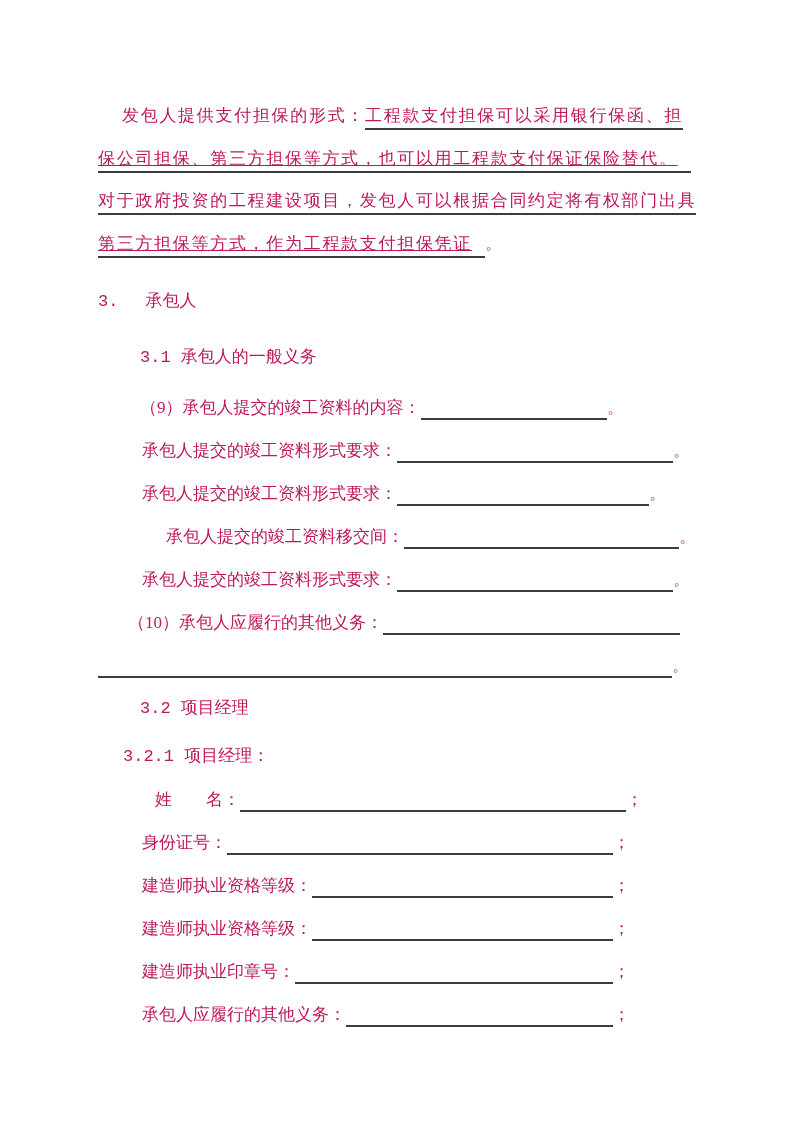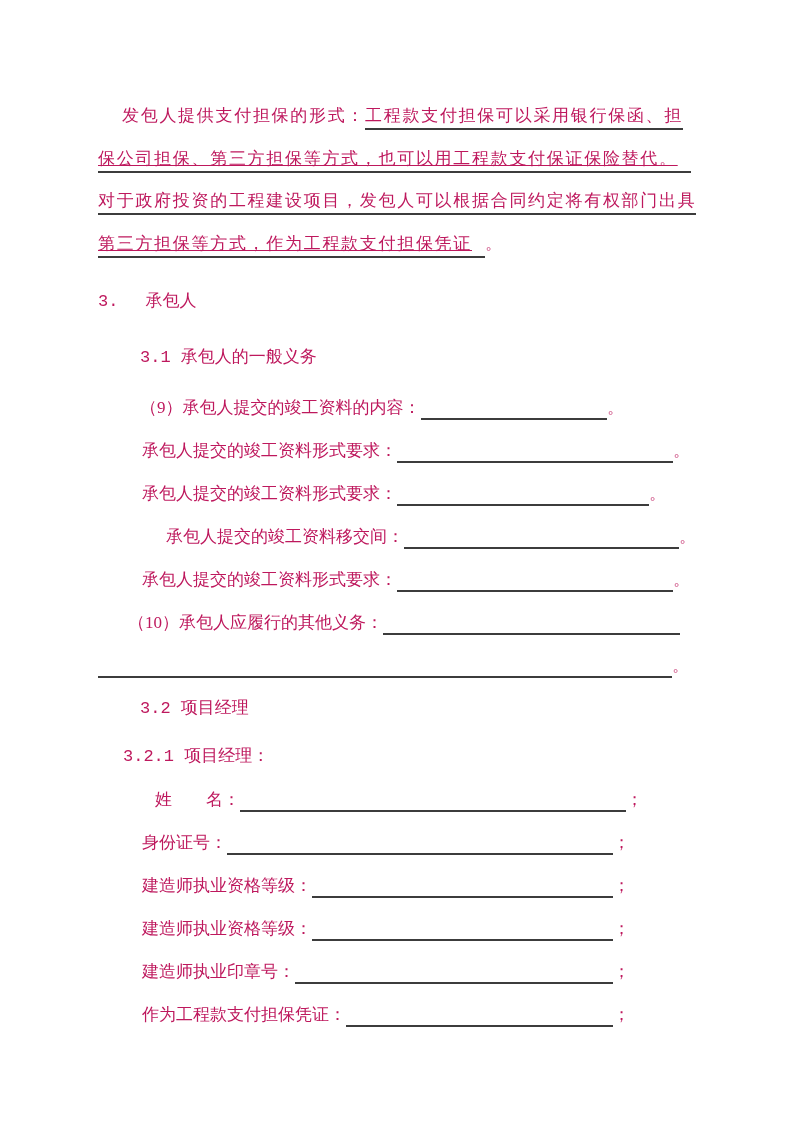--- a/index.html
+++ b/index.html
@@ -112,18 +112,18 @@
       <span class="punct">；</span>
   </div>
 
   <div class="frow" style="margin-left:44px;width:488px">
     <span class="flabel">建造师执业印章号：</span>
       <span class="blank"></span>
       <span class="punct">；</span>
   </div>
 
   <div class="frow" style="margin-left:44px;width:488px">
-    <span class="flabel">作为工程款支付担保凭证：</span>
+    <span class="flabel">承包人应履行的其他义务：</span>
       <span class="blank"></span>
       <span class="punct">；</span>
   </div>
 
 </div>
 
 </body></html>

